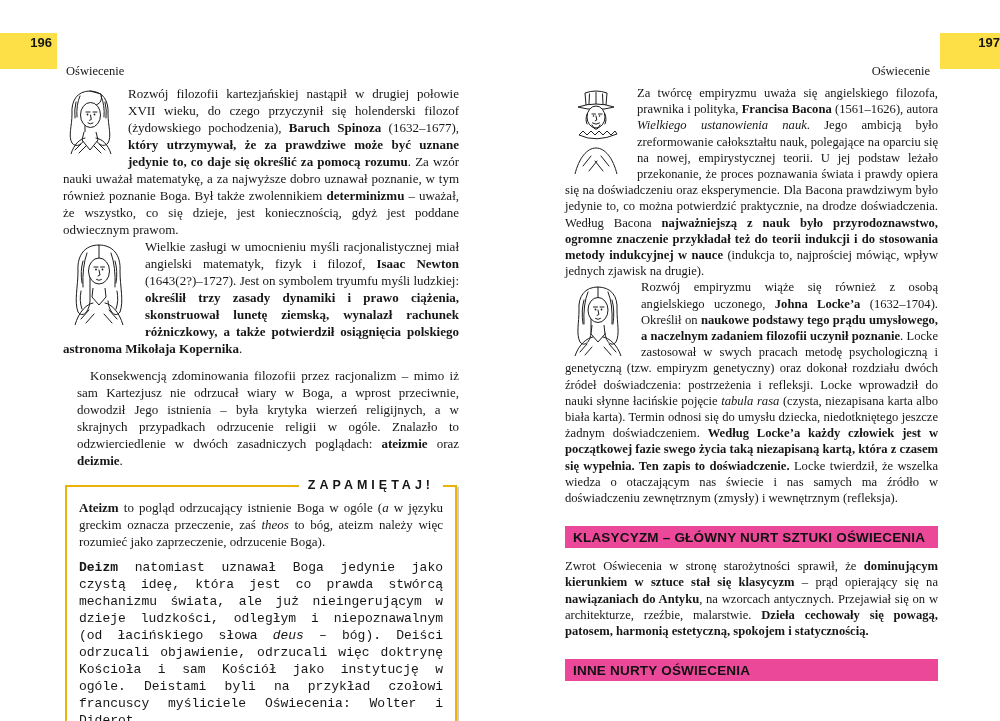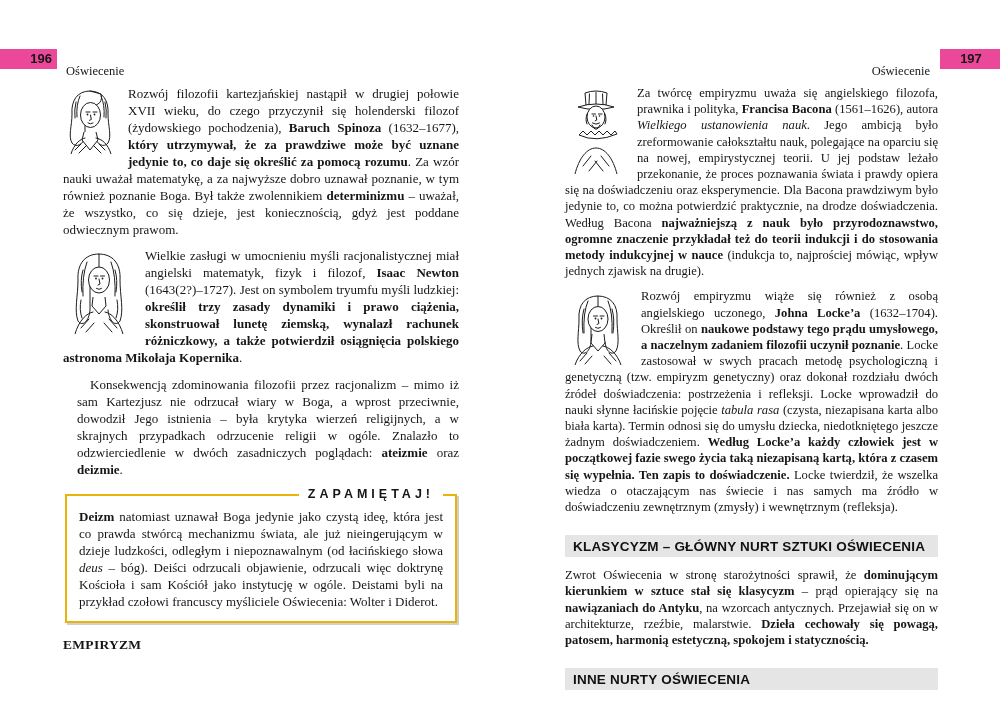--- a/index.html
+++ b/index.html
@@ -3,50 +3,50 @@
 <meta charset="utf-8">
 <style>
   html,body{margin:0;padding:0}
   body{
     width:1000px;height:721px;position:relative;overflow:hidden;
     background:#ffffff;color:#161616;
     font-family:"Liberation Serif", serif;
   }
   
   .runhead{position:absolute;top:33px;left:0;width:1000px;height:20px;font-size:12.5px;}
-  .rh-bar{position:absolute;top:16px;height:20px;background:#ec4899;}
+  .rh-bar{position:absolute;top:0;height:36px;background:#fde047;}
   .rh-bar.left{left:0;width:57px;}
   .rh-bar.right{right:0;width:60px;}
   .pagenum{font-family:"Liberation Sans",sans-serif;font-weight:bold;font-size:13px;line-height:20px;display:block;}
   .rh-bar.left .pagenum{text-align:right;padding-right:5px;}
-  .rh-bar.right .pagenum{text-align:center;padding-left:2px;}
+  .rh-bar.right .pagenum{text-align:right;padding-left:2px;}
   .rh-sect{position:absolute;top:0;line-height:20px;margin-top:28px;}
   .rh-sect.left{left:66px;}
   .rh-sect.right{right:70px;}
   
   .col{position:absolute;top:62px;}
   #col-left{left:63px;width:396px;}
   #col-right{left:565px;width:373px;}
   .para{margin:0;text-align:justify;font-size:13px;line-height:17px;}
   #col-right .para{font-size:12.6px;line-height:16.2px;}
   .b{font-weight:bold}
   .i{font-style:italic}
   .indent{text-indent:13px;margin-left:14px;}
-  .mt7{margin-top:23px}.mt9{margin-top:9px}.mt10{margin-top:10px}
+  .mt7{margin-top:23px}.mt9{}.mt10{margin-top:10px}
   .portrait{float:left;margin:3px 10px 2px 0;}
   
   .memo-box{position:relative;margin:16px 2px 5px 2px;border:2px solid #eab308;
     box-shadow:2px 2px 0 #cfcfcf;padding:12px 12px 11px;}
   .memo-label{position:absolute;top:-9px;right:12px;background:#fff;padding:0 9px;
     font-family:"Liberation Sans",sans-serif;font-weight:bold;font-size:12.5px;letter-spacing:4px;}
   .memo-box .para + .para{margin-top:9px;font-family:Liberation Mono, monospace;}
   
   .plain-head{font-family:"Liberation Serif",serif;font-size:13.5px;font-weight:bold;
     margin:14px 0 3px 0;letter-spacing:0.3px;}
-  .bar-head{background:#e5e5e5;font-family:"Liberation Sans",sans-serif;font-weight:bold;
+  .bar-head{background:#ec4899;font-family:"Liberation Sans",sans-serif;font-weight:bold;
     font-size:13.5px;padding:4px 8px 3px 8px;margin:20px 0 10px 0;letter-spacing:0.2px;color:#111;}
   svg .ln{fill:none;stroke:#1c1c1c;stroke-width:1;stroke-linecap:round;}
   svg .fc{fill:#ffffff;stroke:#1c1c1c;stroke-width:1;}
 </style>
 </head>
 <body>
 
 <div class="runhead">
   <div class="rh-bar left">
     <span class="pagenum">196</span>
@@ -106,20 +106,21 @@
         <path class="ln" d="M18 78 l8 -9"></path>
         <path class="ln" d="M23 82 l8 -9"></path>
         <path class="ln" d="M54 78 l-8 -9"></path>
         <path class="ln" d="M49 82 l-8 -9"></path>
       </svg><span>Wielkie zasługi w umocnieniu myśli racjonalistycznej miał angielski matematyk, fizyk i filozof, </span><span class="b">Isaac Newton</span><span> (1643(2?)–1727). Jest on symbolem tryumfu myśli ludzkiej: </span><span class="b">określił trzy zasady dynamiki i prawo ciążenia, skonstruował lunetę ziemską, wynalazł rachunek różniczkowy, a także potwierdził osiągnięcia polskiego astronoma Mikołaja Kopernika</span><span>.</span></p>
 
   <p class="para mt10 indent"><span>Konsekwencją zdominowania filozofii przez racjonalizm – mimo iż sam Kartezjusz nie odrzucał wiary w Boga, a wprost przeciwnie, dowodził Jego istnienia – była krytyka wierzeń religijnych, a w skrajnych przypadkach odrzucenie religii w ogóle. Znalazło to odzwierciedlenie w dwóch zasadniczych poglądach: </span><span class="b">ateizmie</span><span> oraz </span><span class="b">deizmie</span><span>.</span></p>
 
   <div class="memo-box">
     <div class="memo-label">ZAPAMIĘTAJ!</div>
+    <p class="para"><span class="b">Ateizm</span><span> to pogląd odrzucający istnienie Boga w ogóle (</span><span class="i">a</span><span> w języku greckim oznacza przeczenie, zaś </span><span class="i">theos</span><span> to bóg, ateizm należy więc rozumieć jako zaprzeczenie, odrzucenie Boga).</span></p>
     <p class="para"><span class="b">Deizm</span><span> natomiast uznawał Boga jedynie jako czystą ideę, która jest co prawda stwórcą mechanizmu świata, ale już nieingerującym w dzieje ludzkości, odległym i niepoznawalnym (od łacińskiego słowa </span><span class="i">deus</span><span> – bóg). Deiści odrzucali objawienie, odrzucali więc doktrynę Kościoła i sam Kościół jako instytucję w ogóle. Deistami byli na przykład czołowi francuscy myśliciele Oświecenia: Wolter i Diderot.</span></p>
   </div>
 
   <h3 class="plain-head">EMPIRYZM</h3>
 
 </div>
 
 <div class="col" id="col-right">
 
 

